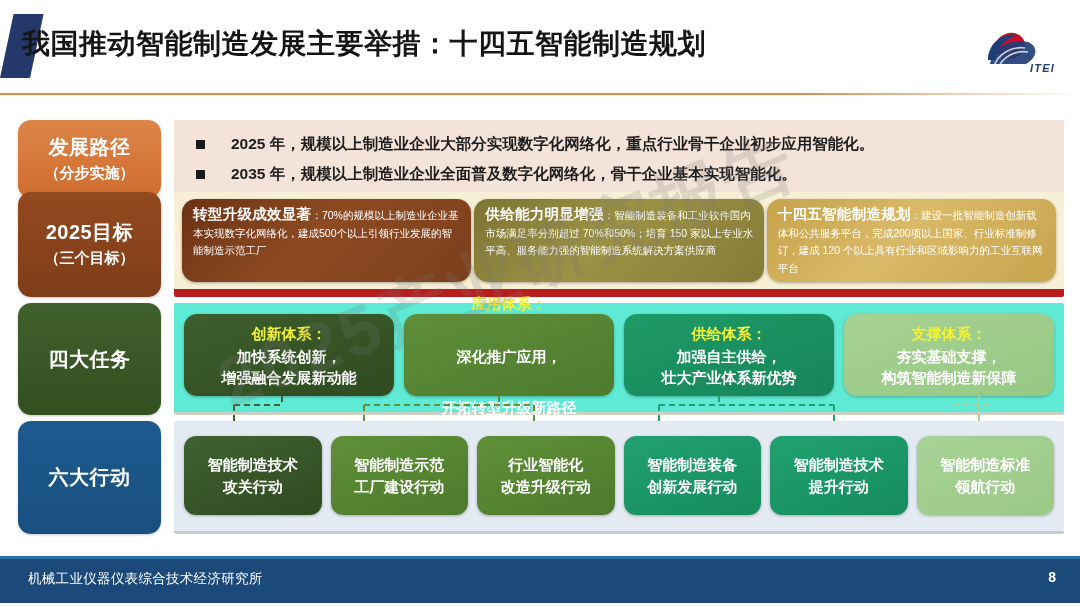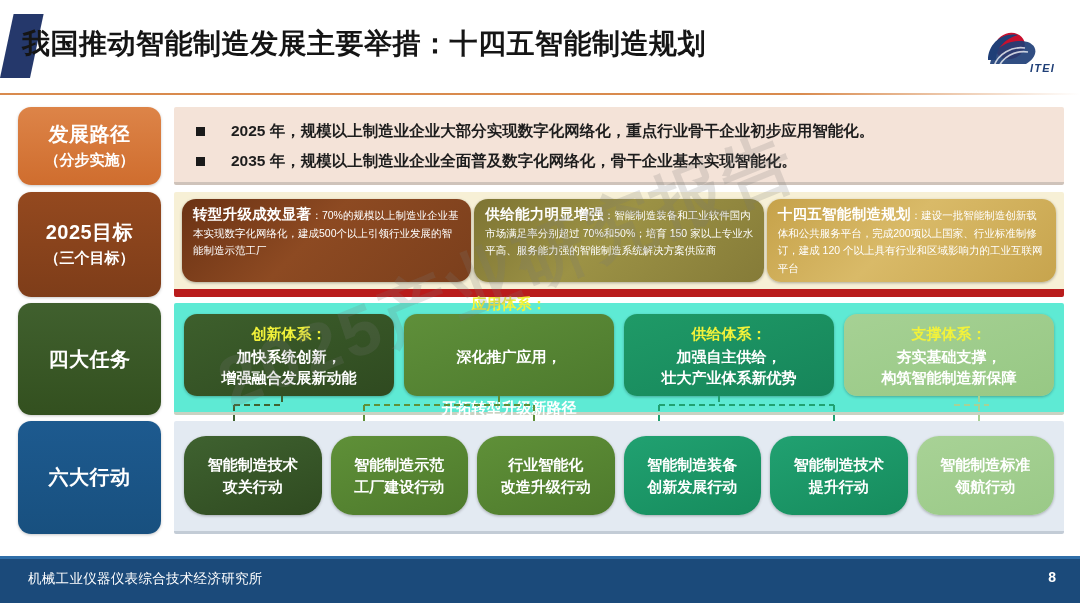--- a/index.html
+++ b/index.html
@@ -66,21 +66,21 @@
   .label-chip .l1 { font-size: 20px; font-weight: 700; line-height: 27px; letter-spacing: .5px;}
   .label-chip .l2 { font-size: 15px; font-weight: 700; line-height: 24px; }
 
   
   .panel {
     position: absolute; left: 174px; right: 16px;
     border-radius: 2px;
   }
 
   
-  #row1 { top: 11px; height: 64px; }
+  #row1 { top: 24px; height: 64px; }
   #chip1 { top: 0; height: 78px; background: linear-gradient(180deg,#dd8448,#cf6d2e); }
   #panel1 {
     top: 0; height: 78px;
     background: #f4e3d8;
     border-bottom: 3px solid #cfc3ba;
     padding: 9px 14px 0 14px;
   }
   .bullet-line {
     display: flex; align-items: flex-start;
     font-size: 15.5px; font-weight: 700; color: #1d1d1d;
@@ -158,21 +158,21 @@
   #row4 { top: 325px; height: 113px; }
   #chip4 { top: 0; height: 113px; background: linear-gradient(180deg,#1d5a8f,#18507f); }
   #panel4 {
     top: 0; height: 113px;
     background: #e3eaf2;
     border-bottom: 3px solid #c3ccd6;
     display: flex; gap: 9px; padding: 15px 10px 16px 10px;
   }
   .act-box {
     flex: 1;
-    border-radius: 22px;
+    border-radius: 12px;
     display: flex; align-items: center; justify-content: center;
     text-align: center;
     font-size: 15px; font-weight: 700; color: #ffffff;
     line-height: 22px;
     box-shadow: 0 1px 3px rgba(0,0,0,.28);
     padding: 2px 3px;
   }
   .act-box.a1 { background: linear-gradient(160deg,#3f6230,#2f4a20); }
   .act-box.a2 { background: linear-gradient(160deg,#5f9038,#4e7a2c); align-items: center; }
   .act-box.a3 { background: linear-gradient(160deg,#5f9038,#4e7a2c); }

